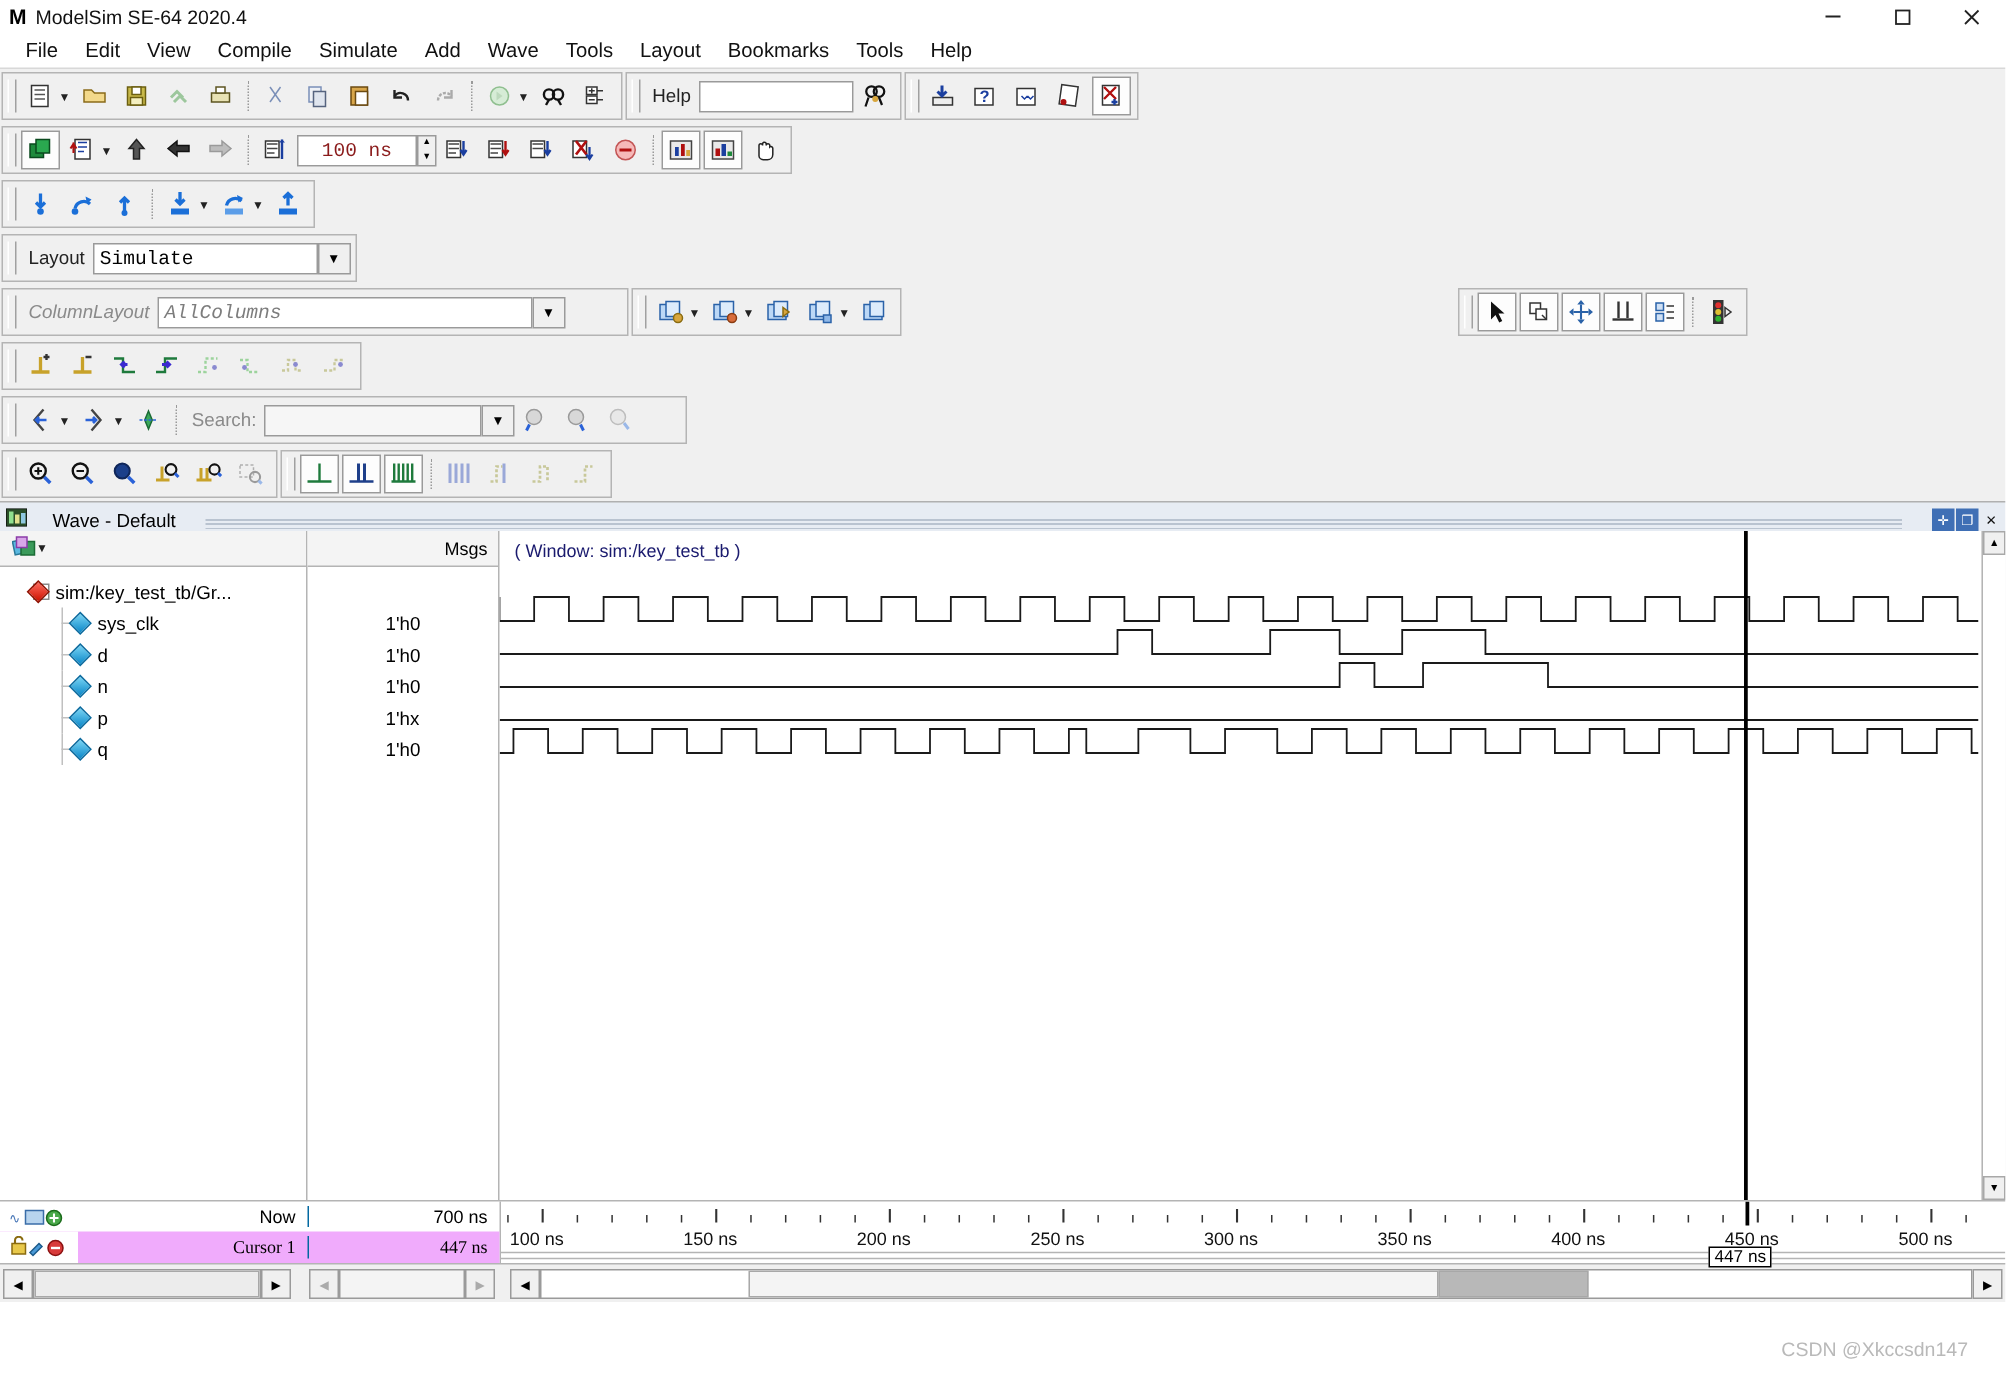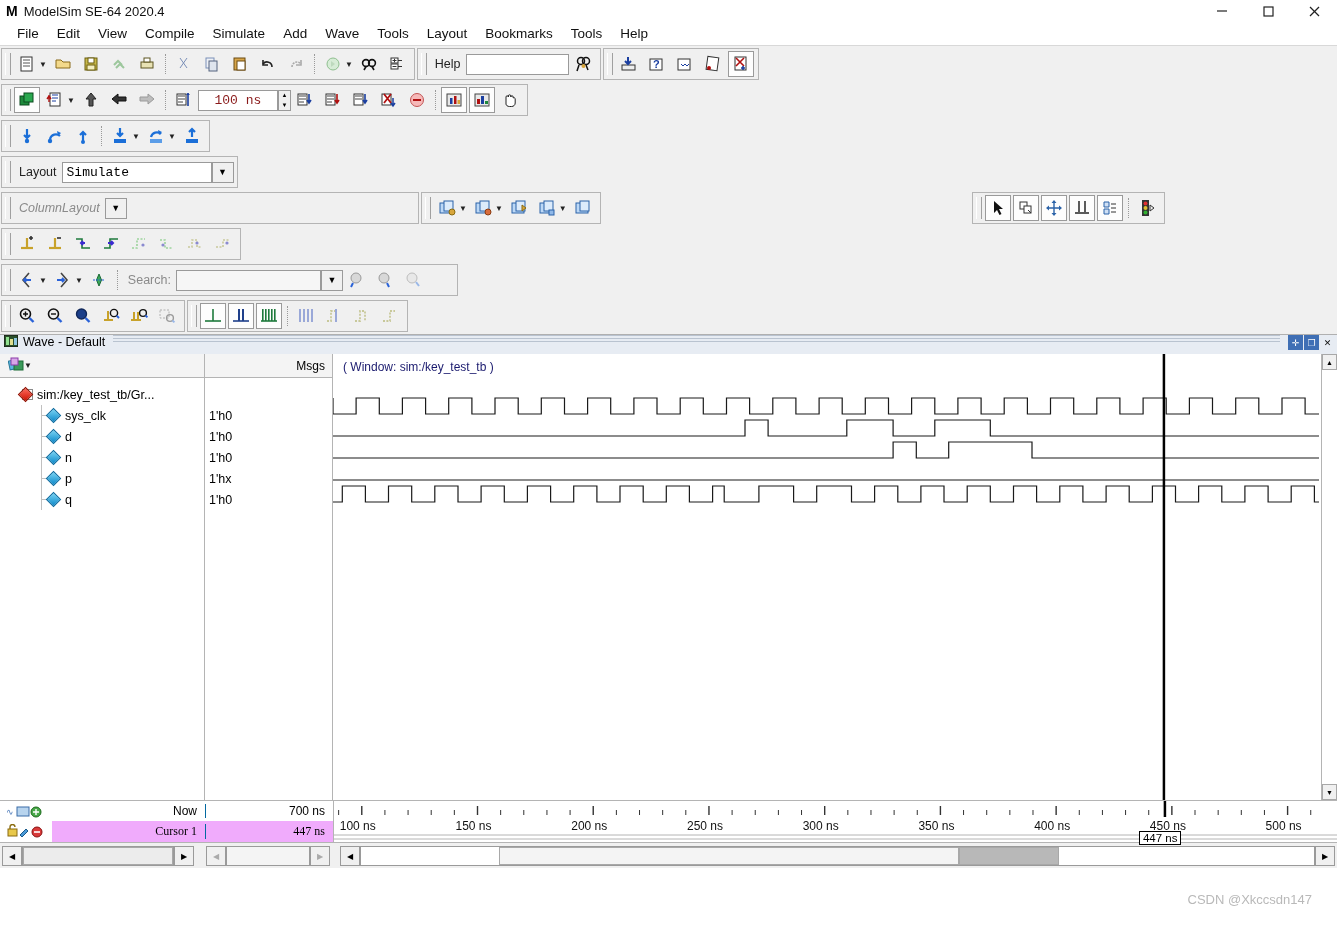--- a/index.html
+++ b/index.html
@@ -55,21 +55,21 @@
   }
   .tfield.dim { color:#7d7d7d; }
   .ddbtn { width:22px; height:21px; border:1px solid #9a9a9a; background:#f0f0f0;
            display:flex; align-items:center; justify-content:center; font-size:9px; }
   .spin { width:13px; height:21px; display:flex; flex-direction:column;
           border:1px solid #9a9a9a; background:#f0f0f0; }
   .spin div { flex:1; display:flex; align-items:center; justify-content:center; font-size:6px; }
   
   #wave-title {
     height:20px; background:#e7ecf3; border-top:1px solid #b0b0b0;
-    display:flex; align-items:flex-start; padding-left:4px; position:relative;
+    display:flex; align-items:flex-end; padding-left:4px; position:relative;gap:12px;
   }
   #wave-title .wt { font-size:12.5px; margin-left:5px; }
   .hline { flex:1; height:8px; margin:0 8px;
            background:repeating-linear-gradient(to bottom,#b9c3d0 0 1px,transparent 1px 3px); }
   .wt-btns { display:flex; gap:1px; margin-right:2px; }
   .wt-btn { width:15px; height:15px; background:#3f6fb5; color:#fff; font-size:9px;
             display:flex; align-items:center; justify-content:center; }
   #wave-body { display:flex; height:446px; background:#fff; }
   #names-col { width:205px; border-right:1px solid #b4b4b4; display:flex; flex-direction:column; }
   #msgs-col { width:128px; border-right:1px solid #b4b4b4; display:flex; flex-direction:column; }
@@ -82,21 +82,21 @@
   .trow.child { padding-left:48px; }
   .expander { position:absolute; left:22px; width:11px; height:11px;
               border:1px solid #8a8a8a; background:#fff; font-size:9px; line-height:9px;
               display:flex; align-items:center; justify-content:center; }
   .diamond { width:11px; height:11px; margin-right:6px; transform:rotate(45deg); flex:none; }
   .diamond.red { background:linear-gradient(135deg,#ff6b5e,#cc1100); border:1px solid #901000; }
   .diamond.blue { background:linear-gradient(135deg,#79d5f5,#0b87c8); border:1px solid #0a6a9e; }
   .treeline { position:absolute; left:41px; top:0; width:1px; height:21px; background:#c0c0c0; }
   .treeline2 { position:absolute; left:41px; top:10px; width:8px; height:1px; background:#c0c0c0; }
   .mrow { height:21px; display:flex; align-items:center; justify-content:flex-start;
-          padding-left:4px; font-size:12.5px; }
+          padding-left:4px; font-size:12.5px;margin-left:48px; }
   .vals { padding-top:27px; }
   
   #wavesvg { position:absolute; left:0; top:0; }
   .regionlbl { position:absolute; left:10px; top:6px; font-size:12px; color:#1a1a6e; }
   
   #wave-vsb { width:16px; background:#f0f0f0; border-left:1px solid #b4b4b4;
               display:flex; flex-direction:column; }
   .sbend { height:16px; background:#f0f0f0; border:1px solid #a8a8a8;
            display:flex; align-items:center; justify-content:center; font-size:7px; }
   .sbtrack { flex:1; background:#fff; }
@@ -468,20 +468,21 @@
     <span class="tbl">Layout</span>
     <div class="tfield" style="width:150px;">Simulate</div>
     <div class="ddbtn">▼</div>
   </div>
 </div>
 
 <div class="tbrow">
   <div class="tbgroup" style="width:418px;font-style:italic;">
     <div class="grip"></div>
     <span class="tbl dim">ColumnLayout</span>
+    <div class="tfield dim" style="width:250px;">AllColumns</div>
     <div class="ddbtn">▼</div>
   </div>
   <div class="tbgroup">
     <div class="grip"></div>
     <div class="tbtn">
       <svg width="20" height="20">
           <rect x="3" y="5" width="12" height="10" fill="#bcd8f6" stroke="#2a62a8"></rect>
           <rect x="7" y="3" width="9" height="10" fill="#dcebfb" stroke="#2a62a8"></rect>
           <circle cx="15" cy="14" r="3" fill="#d8a63c" stroke="#8a6b10"></circle>
         </svg>

